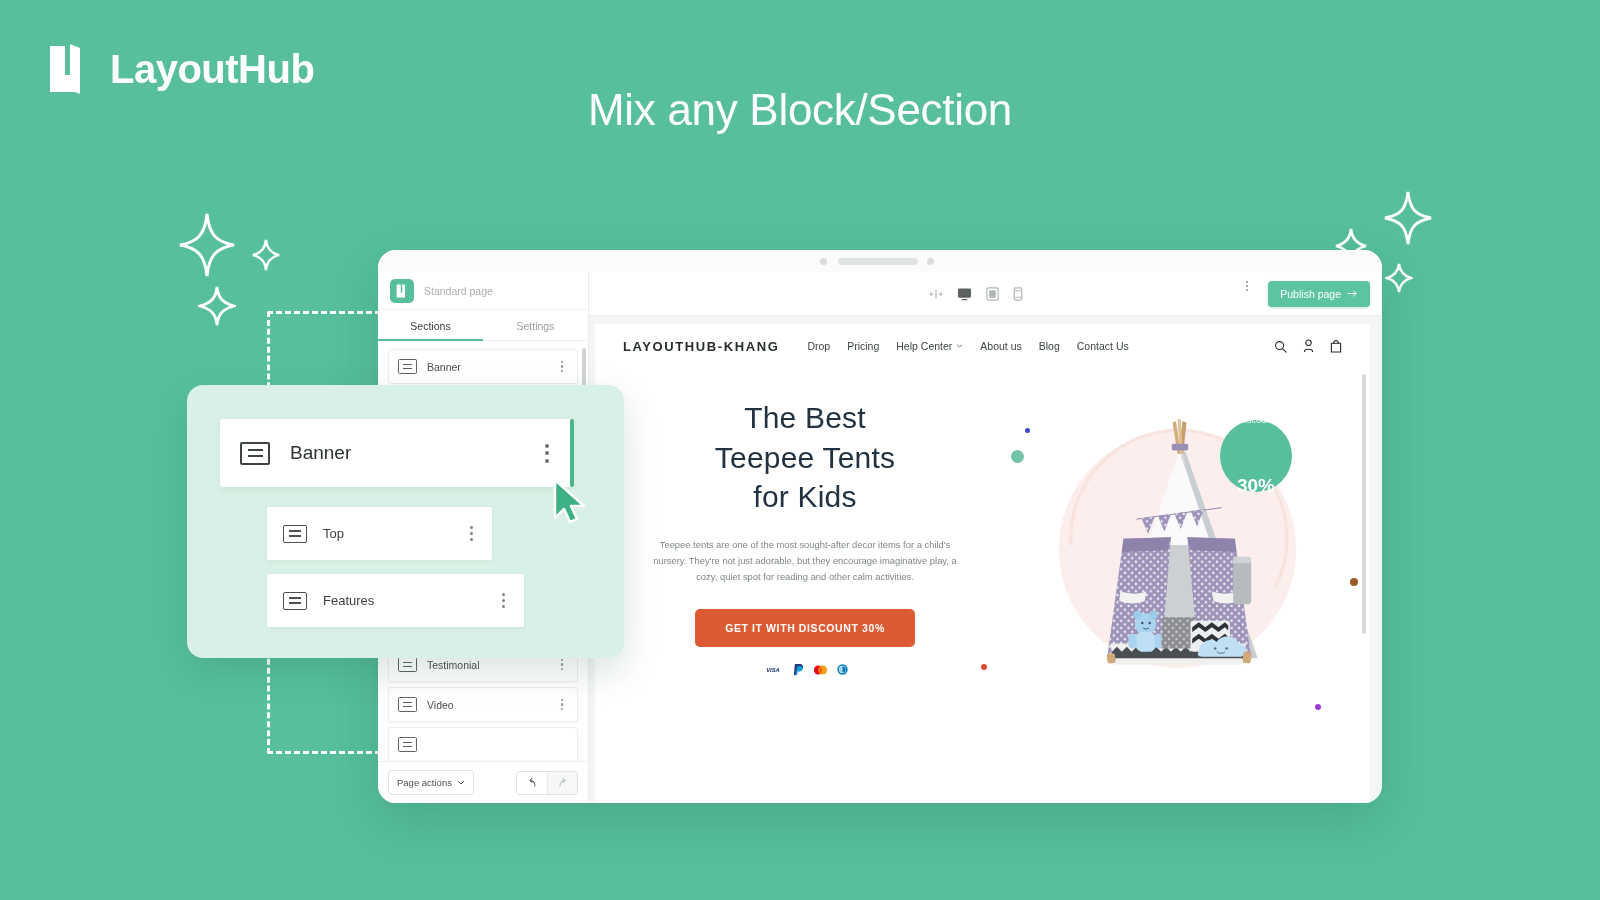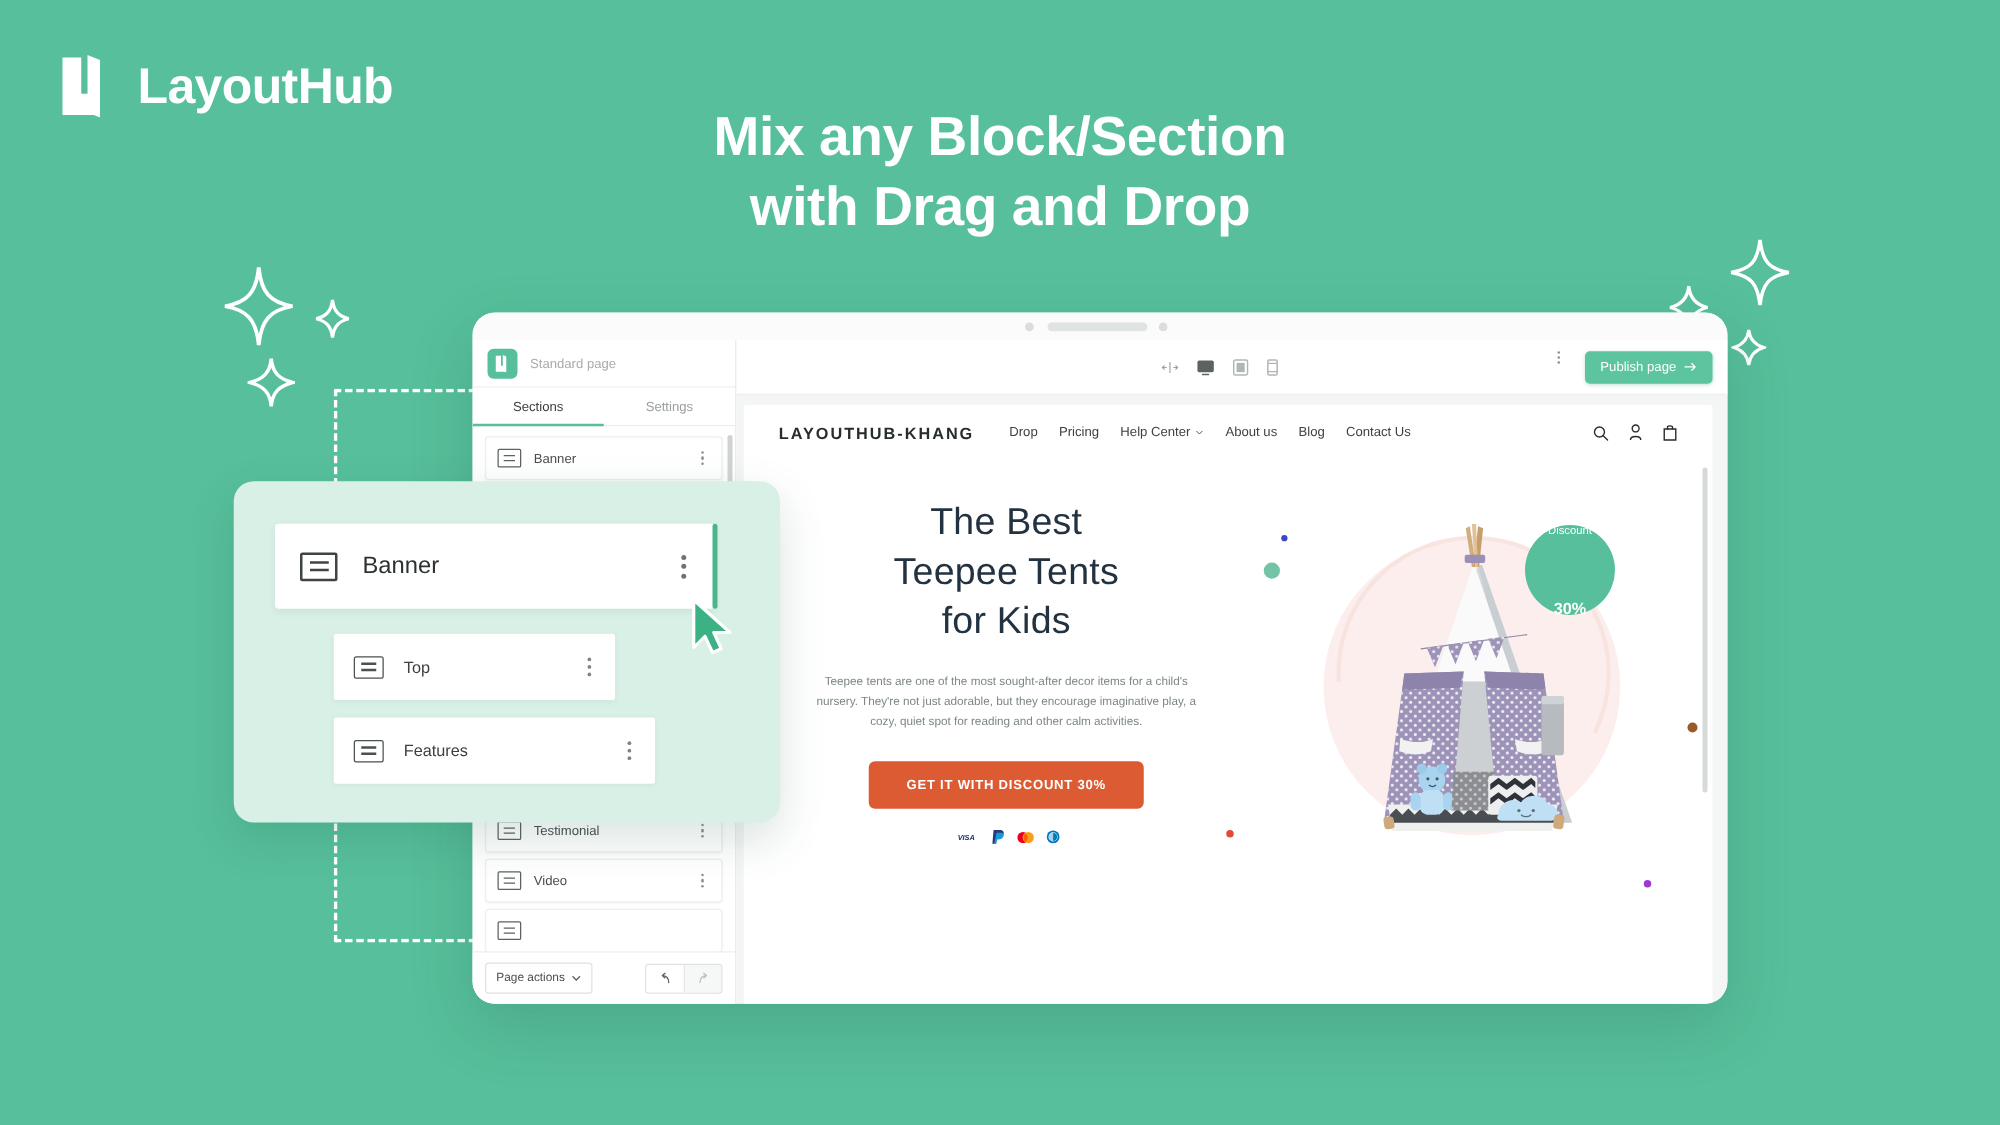--- a/index.html
+++ b/index.html
@@ -18,21 +18,21 @@
   #brand .logo-mark { width: 46px; height: 50px; display: block; }
   #brand .wordmark {
     color: #ffffff; font-size: 40px; font-weight: 700;
     letter-spacing: -0.5px; line-height: 1;
   }
 
   
   #headline {
     position: absolute; left: 0; top: 82px; width: 1600px;
     text-align: center; color: #ffffff;
-    font-size: 44px; font-weight: 700; line-height: 1.28;
+    font-size: 44px; font-weight: 400; line-height: 1.28;
     letter-spacing: -0.3px;
   }
 
   
   .sparkle { position: absolute; }
   .sparkle svg { display: block; }
 
   
   #drop-target {
     position: absolute; left: 267px; top: 311px;
@@ -183,40 +183,39 @@
 
   #hero-right { flex: 1; position: relative; }
   #discount-badge {
     position: absolute; right: 78px; top: 22px; width: 72px; height: 72px;
     border-radius: 50%; background: #57bf9b; color: #ffffff;
     display: flex; flex-direction: column; align-items: center; justify-content: center;
     z-index: 3;
     gap: 32px;
   }
   #discount-badge .d-label { font-size: 9px; }
-  #discount-badge .d-value { font-size: 13px; font-weight: 700; margin-top: 18px; }
+  #discount-badge .d-value { font-size: 19px; font-weight: 700; margin-top: 18px; }
   .hero-dot { position: absolute; border-radius: 50%; z-index: 3; }
 
   
   #tent-wrap { position: absolute; left: 0; top: 0; width: 100%; height: 100%; }
 </style>
 </head>
 <body>
 
 <div id="brand">
   <svg class="logo-mark" viewBox="0 0 46 50">
     <path d="M2 2 H17 V31 H27 V48 H2 Z" fill="#ffffff"></path>
     <path d="M22 0 L32 4 V50 L22 46 Z" fill="#ffffff"></path>
   </svg>
   <span class="wordmark">LayoutHub</span>
 </div>
 
 <div id="headline">
   <div>Mix any Block/Section</div>
-  <div>with Drag and Drop</div>
 </div>
 
 <div class="sparkle" style="left:178px; top:212px;">
   <svg width="58" height="66" viewBox="0 0 58 66">
       <path d="M29 2 C31 22 38 30 56 33 C38 36 31 44 29 64 C27 44 20 36 2 33 C20 30 27 22 29 2 Z" fill="none" stroke="#ffffff" stroke-width="3"></path>
     </svg>
 </div>
 <div class="sparkle" style="left:251px; top:238px;">
   <svg width="30" height="34" viewBox="0 0 30 34">
       <path d="M15 2 C16 11 20 15 28 17 C20 19 16 23 15 32 C14 23 10 19 2 17 C10 15 14 11 15 2 Z" fill="none" stroke="#ffffff" stroke-width="2.6"></path>

